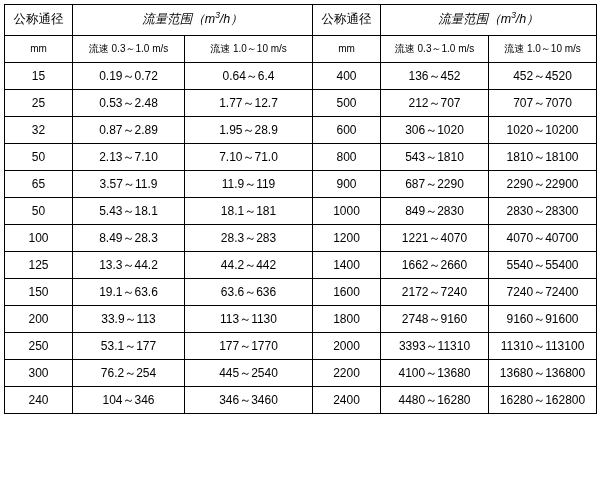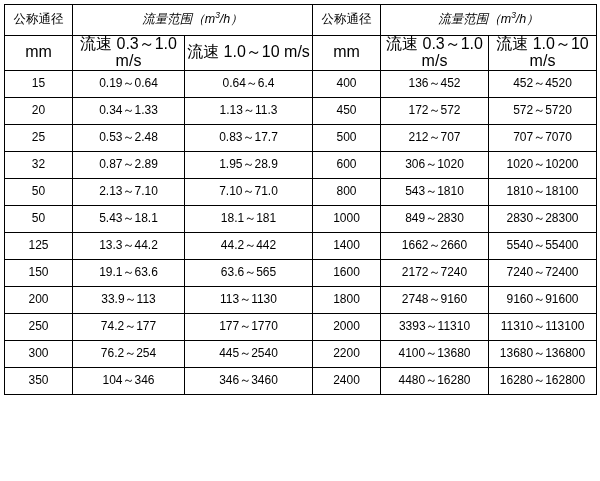--- a/index.html
+++ b/index.html
@@ -35,21 +35,21 @@
     padding: 0;
     line-height: 1.05;
   }
   
   tr.head-row-1 td {
     height: 30px;
     font-size: 12.5px;
   }
   tr.head-row-2 td {
     height: 26px;
-    font-size: 16px;
+    font-size: 10px;
   }
   tr.data-row td {
     height: 26px;
     font-size: 12px;
   }
   
   col.c-dn { width: 68px; }
   col.c-r1 { width: 112px; }
   col.c-r2 { width: 128px; }
   col.c-dn2 { width: 68px; }
@@ -93,38 +93,30 @@
       <tr class="head-row-2">
         <td class="unit-cell">mm</td>
         <td>流速 0.3～1.0 m/s</td>
         <td>流速 1.0～10 m/s</td>
         <td class="unit-cell">mm</td>
         <td>流速 0.3～1.0 m/s</td>
         <td>流速 1.0～10 m/s</td>
       </tr>
     <tr class="data-row">
           <td>15</td>
-          <td>0.19～0.64</td>
+          <td>0.19～0.72</td>
           <td>0.64～6.4</td>
           <td>400</td>
           <td>136～452</td>
           <td>452～4520</td>
         </tr>
         <tr class="data-row">
-          <td>20</td>
-          <td>0.34～1.33</td>
-          <td>1.13～11.3</td>
-          <td>450</td>
-          <td>172～572</td>
-          <td>572～5720</td>
-        </tr>
-        <tr class="data-row">
           <td>25</td>
           <td>0.53～2.48</td>
-          <td>0.83～17.7</td>
+          <td>1.77～12.7</td>
           <td>500</td>
           <td>212～707</td>
           <td>707～7070</td>
         </tr>
         <tr class="data-row">
           <td>32</td>
           <td>0.87～2.89</td>
           <td>1.95～28.9</td>
           <td>600</td>
           <td>306～1020</td>
@@ -132,69 +124,85 @@
         </tr>
         <tr class="data-row">
           <td>50</td>
           <td>2.13～7.10</td>
           <td>7.10～71.0</td>
           <td>800</td>
           <td>543～1810</td>
           <td>1810～18100</td>
         </tr>
         <tr class="data-row">
+          <td>65</td>
+          <td>3.57～11.9</td>
+          <td>11.9～119</td>
+          <td>900</td>
+          <td>687～2290</td>
+          <td>2290～22900</td>
+        </tr>
+        <tr class="data-row">
           <td>50</td>
           <td>5.43～18.1</td>
           <td>18.1～181</td>
           <td>1000</td>
           <td>849～2830</td>
           <td>2830～28300</td>
         </tr>
         <tr class="data-row">
+          <td>100</td>
+          <td>8.49～28.3</td>
+          <td>28.3～283</td>
+          <td>1200</td>
+          <td>1221～4070</td>
+          <td>4070～40700</td>
+        </tr>
+        <tr class="data-row">
           <td>125</td>
           <td>13.3～44.2</td>
           <td>44.2～442</td>
           <td>1400</td>
           <td>1662～2660</td>
           <td>5540～55400</td>
         </tr>
         <tr class="data-row">
           <td>150</td>
           <td>19.1～63.6</td>
-          <td>63.6～565</td>
+          <td>63.6～636</td>
           <td>1600</td>
           <td>2172～7240</td>
           <td>7240～72400</td>
         </tr>
         <tr class="data-row">
           <td>200</td>
           <td>33.9～113</td>
           <td>113～1130</td>
           <td>1800</td>
           <td>2748～9160</td>
           <td>9160～91600</td>
         </tr>
         <tr class="data-row">
           <td>250</td>
-          <td>74.2～177</td>
+          <td>53.1～177</td>
           <td>177～1770</td>
           <td>2000</td>
           <td>3393～11310</td>
           <td>11310～113100</td>
         </tr>
         <tr class="data-row">
           <td>300</td>
           <td>76.2～254</td>
           <td>445～2540</td>
           <td>2200</td>
           <td>4100～13680</td>
           <td>13680～136800</td>
         </tr>
         <tr class="data-row">
-          <td>350</td>
+          <td>240</td>
           <td>104～346</td>
           <td>346～3460</td>
           <td>2400</td>
           <td>4480～16280</td>
           <td>16280～162800</td>
         </tr>
       </tbody>
   </table>
 </div>
 

